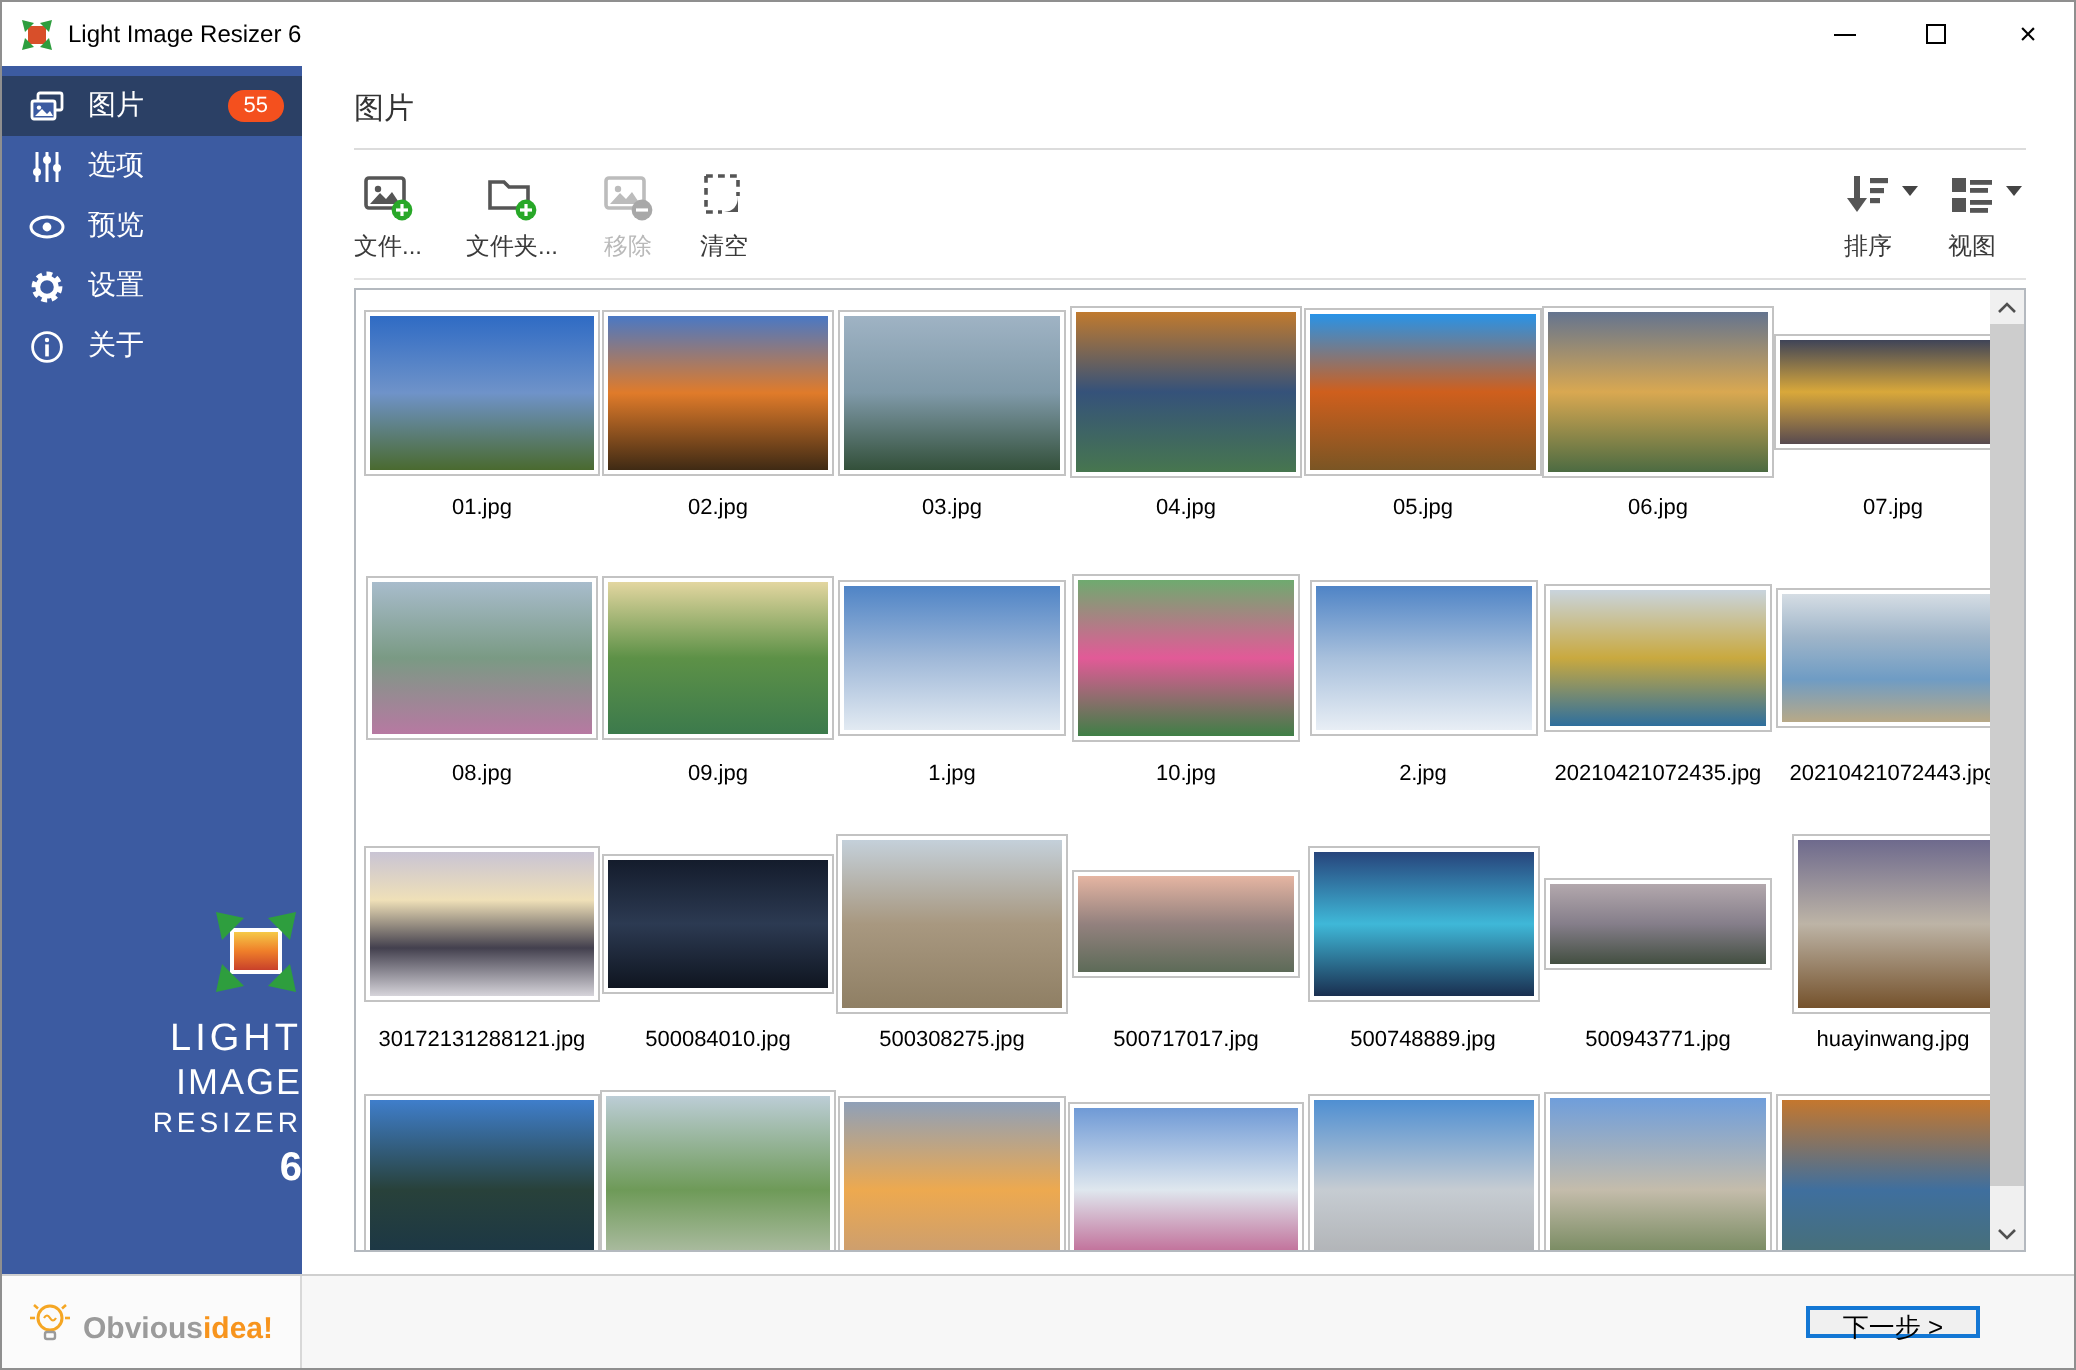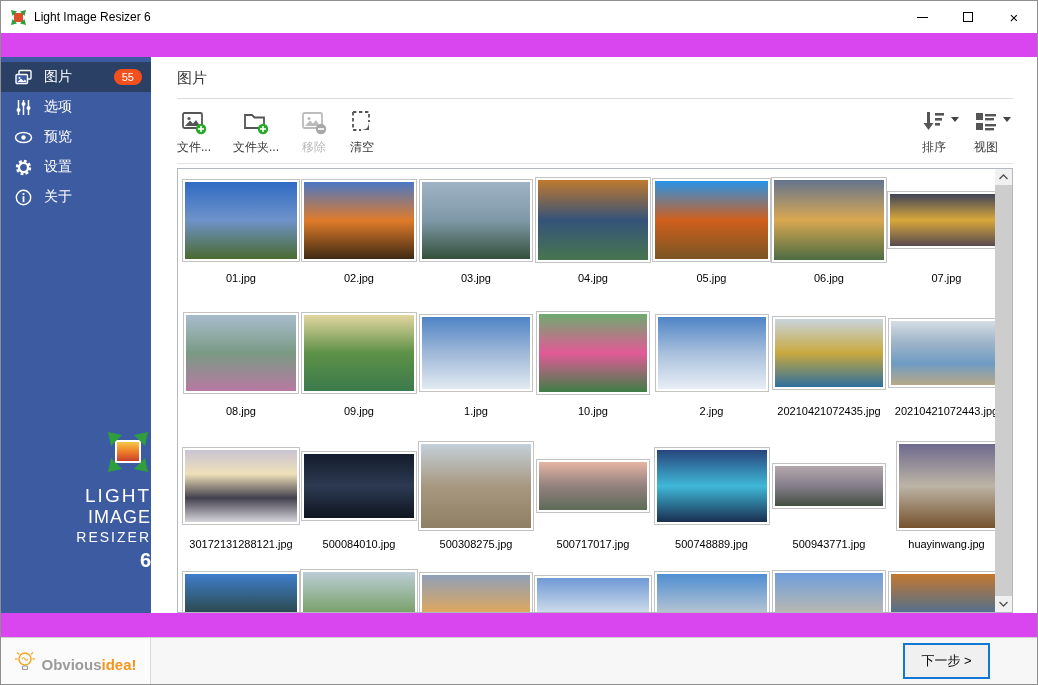--- a/index.html
+++ b/index.html
@@ -1,17 +1,17 @@
 <!DOCTYPE html>
 <html><head>
 <meta charset="utf-8">
 <style>
   * { margin:0; padding:0; box-sizing:border-box; }
   body { font-family:"Liberation Sans", sans-serif; background:#fff; }
-  .window { width:1038px; height:685px; border:1px solid #8f8f8f; background:#d946ef; display:flex; flex-direction:column; overflow:hidden;gap:24px; }
+  .window { width:1038px; height:685px; border:1px solid #8f8f8f; background:#ef4444; display:flex; flex-direction:column; overflow:hidden; }
 
   
   .titlebar { height:32px; display:flex; align-items:center; padding-left:9px; background:#fff; flex:0 0 auto; }
   .app-icon { width:17px; height:17px; }
   .title-text { font-size:12px; color:#000; margin-left:7px; }
   .win-controls { margin-left:auto; display:flex; height:100%; }
   .win-btn { width:46px; height:100%; display:flex; align-items:center; justify-content:center; color:#000; cursor:default; }
   .min-glyph { width:11px; height:1px; background:#000; display:block; }
   .max-glyph { width:10px; height:10px; border:1px solid #000; display:block; }
   .close-glyph { font-size:15px; line-height:1; }
@@ -63,21 +63,21 @@
 
   
   .footer-row { flex:0 0 47px; display:flex; border-top:1px solid #cfcfcf; }
   .footer-left { width:150px; background:#fbfbfb; border-right:1px solid #d8d8d8; display:flex; align-items:center; justify-content:center; }
   .brand { display:flex; align-items:flex-end; font-size:15px; font-weight:600; }
   .bulb-icon { width:22px; height:24px; margin-right:5px; }
   .brand-prefix { color:#9b9b9b; }
   .brand-highlight { color:#f7941d; }
   .brand-suffix { color:#f7941d; }
   .footer-main { flex:1; background:#f7f7f7; display:flex; align-items:center; justify-content:flex-end; padding-right:47px; }
-  .next-btn { width:87px; height:36px; border:2px solid #1377d4; background:#f0f0f0; font-size:13px; color:#000; font-family:"Liberation Sans",sans-serif; cursor:default; }
+  .next-btn { width:87px; height:16px; border:2px solid #1377d4; background:#f0f0f0; font-size:13px; color:#000; font-family:"Liberation Sans",sans-serif; cursor:default; }
 </style>
 </head>
 <body>
 
 <div class="window">
 
   <div class="titlebar">
     <svg class="app-icon" viewBox="0 0 17 17">
       <rect x="4" y="4" width="9" height="9" fill="#d84f2a"></rect>
       <polygon points="1,1 7,2.5 2.5,7" fill="#2e9e3e"></polygon>

